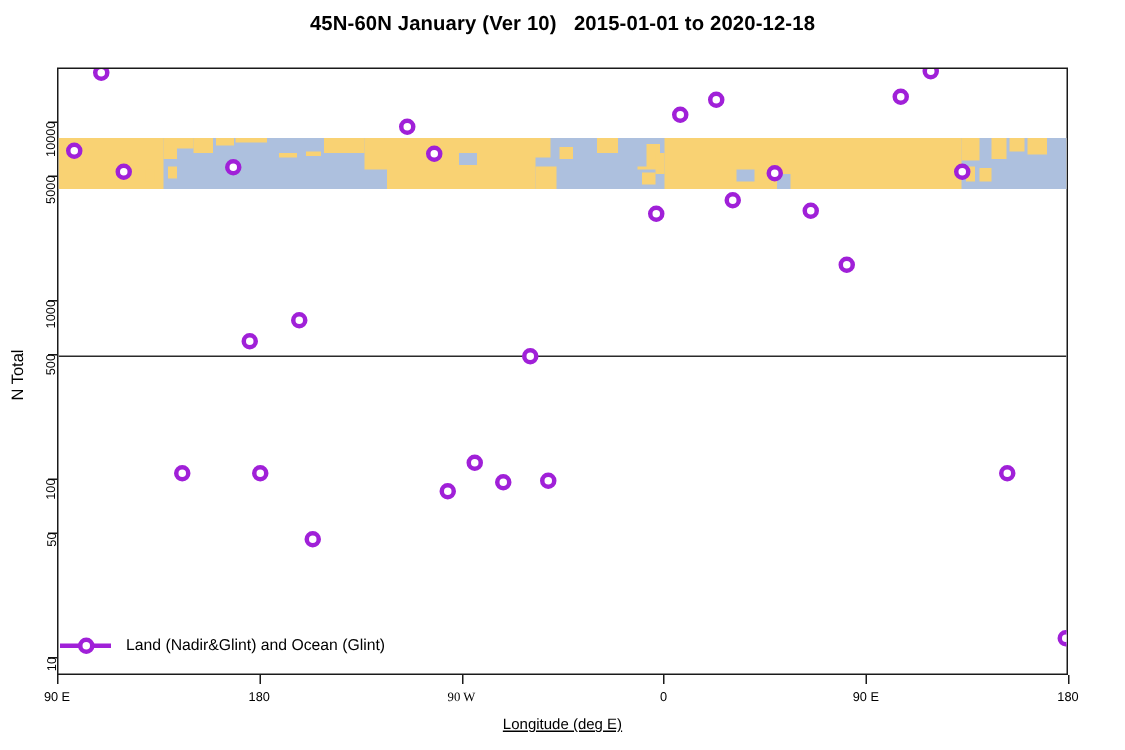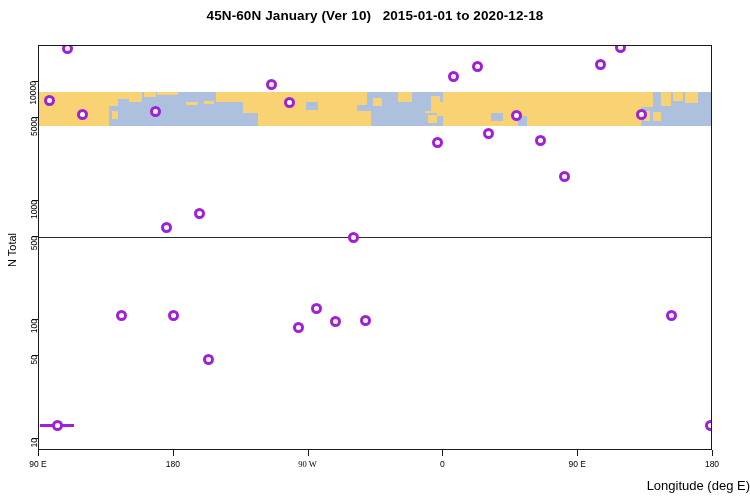--- a/index.html
+++ b/index.html
@@ -35,22 +35,22 @@
   .ylab{position:absolute;right:716px;font-size:8.5px;line-height:8.5px;
         transform-origin:100% 50%;transform:translateY(-50%) rotate(-90deg);
         white-space:nowrap;text-align:center;}
   .xtick{position:absolute;top:450px;width:1px;height:6px;background:#1a1a1a;}
   .xlab{position:absolute;top:459px;font-size:8.5px;white-space:nowrap;
         transform:translateX(-50%);}
 
   .ytitle{position:absolute;left:6px;top:250px;font-size:11px;
           transform-origin:0 0;transform:rotate(-90deg) translate(-50%,0);
           white-space:nowrap;}
-  .xtitle{position:absolute;left:0;top:478px;width:750px;text-align:right;
-          font-size:13px;}
+  .xtitle{position:absolute;left:0;top:478px;width:750px;text-align:center;
+          font-size:10px;text-decoration:underline;}
 
   
   #legend{position:absolute;left:40px;top:424px;display:flex;align-items:center;
           gap:0px;z-index:6;}
   .lgline{position:relative;width:34px;height:3px;background:#a020d8;
           display:flex;align-items:center;justify-content:center;}
   .lgmark{position:absolute;width:11px;height:11px;border:3px solid #a020d8;
           border-radius:50%;background:#fff;box-sizing:border-box;}
   .lglab{font-size:10.5px;margin-left:10px;white-space:nowrap;}
 </style>
@@ -157,15 +157,16 @@
       <div class="xlab" style="left: 712px;">180</div>
     </div>
 
   <div class="ytitle">N Total</div>
   <div class="xtitle">Longitude (deg E)</div>
 
   <div id="legend">
     <span class="lgline">
       <span class="lgmark"></span>
     </span>
+    <span class="lglab">Land (Nadir&amp;Glint) and Ocean (Glint)</span>
   </div>
 
 </div>
 
 </body></html>

